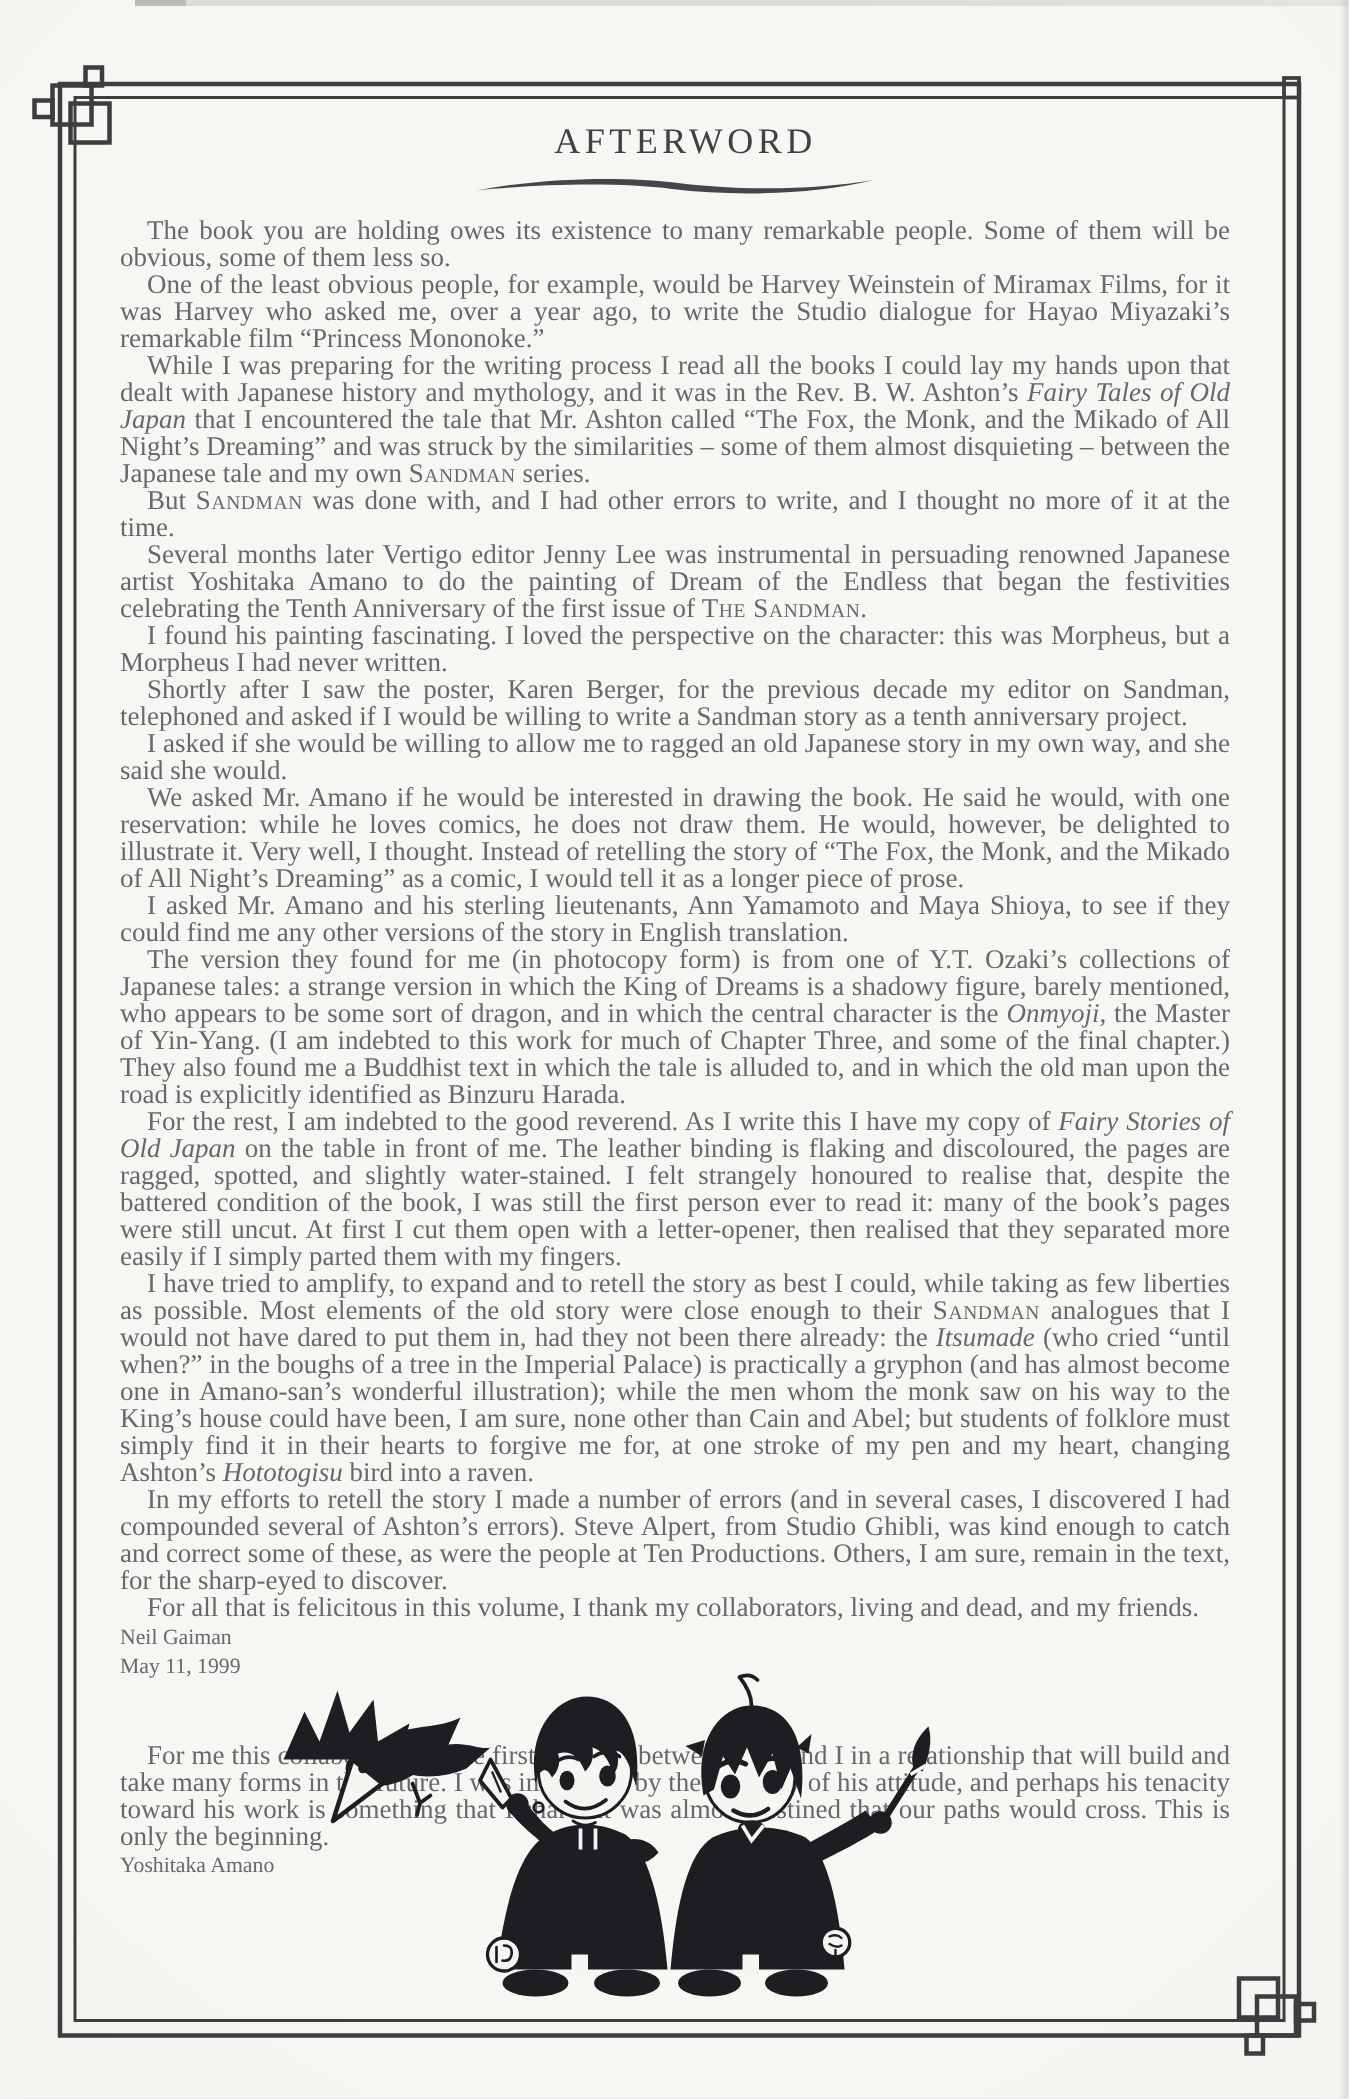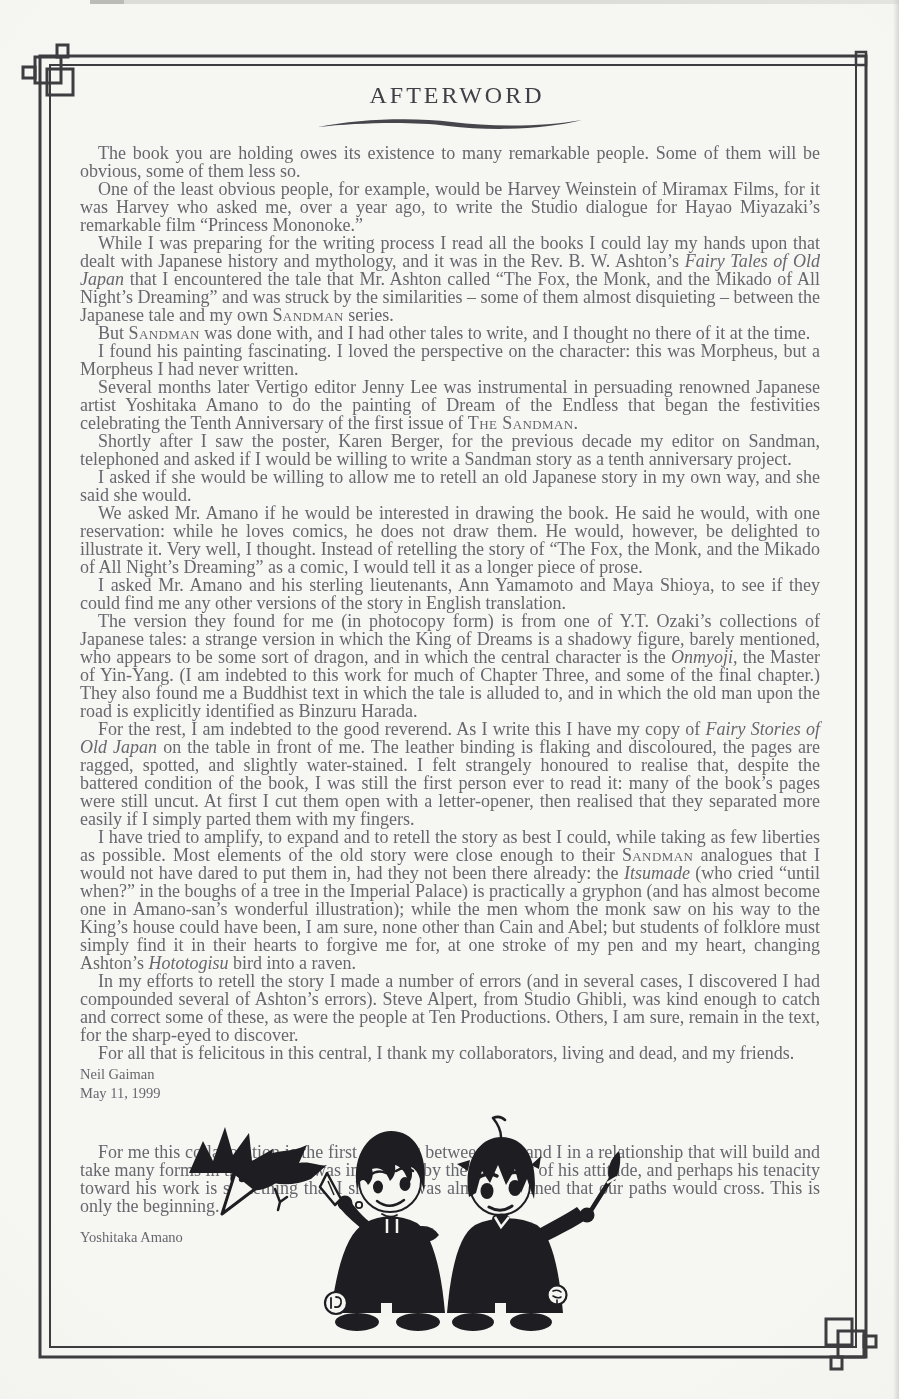--- a/index.html
+++ b/index.html
@@ -18,21 +18,21 @@
     color:#404046; padding-left:14px;
   }
   .swash { display:block; margin:7px auto 0; }
   .body-text { margin-top:12px; font-size:18px; line-height:18px; text-align:justify; }
   .body-text p { text-indent:18px; }
   .it { font-style:italic; }
   .sc { font-variant:small-caps; letter-spacing:.4px;font-family:Liberation Serif, serif; }
   .sig { font-size:14.5px; line-height:19px; text-align:left; }
   .sig-gaiman { margin-top:3px; padding-right:110px; }
   .amano-block { margin-top:40px; }
-  .sig-amano { margin-top:13px; padding-right:72px; }
+  .sig-amano { margin-top:2px; padding-right:72px; }
   .illustration { position:absolute; left:175px; top:1115px; }
 </style>
 </head>
 <body>
 
 <div class="page">
 
   <div class="scan-edge-top"></div>
   <div class="scan-edge-right"></div>
 
@@ -63,32 +63,32 @@
     <h1 class="title">AFTERWORD</h1>
 
     <svg class="swash" width="268" height="16" viewBox="0 0 268 16">
       <path d="M2,11 C42,3 96,1 136,6 C176,11 226,11 266,4 C226,14 174,15 132,10 C94,5 40,7 2,11 Z" fill="#45454b"></path>
     </svg>
 
     <div class="body-text">
         <p><span>The book you are holding owes its existence to many remarkable people. Some of them will be obvious, some of them less so.</span></p>
         <p><span>One of the least obvious people, for example, would be Harvey Weinstein of Miramax Films, for it was Harvey who asked me, over a year ago, to write the Studio dialogue for Hayao Miyazaki’s remarkable film “Princess Mononoke.”</span></p>
         <p><span>While I was preparing for the writing process I read all the books I could lay my hands upon that dealt with Japanese history and mythology, and it was in the Rev. B. W. Ashton’s </span><span class="it">Fairy Tales of Old Japan</span><span> that I encountered the tale that Mr. Ashton called “The Fox, the Monk, and the Mikado of All Night’s Dreaming” and was struck by the similarities – some of them almost disquieting – between the Japanese tale and my own </span><span class="sc">Sandman</span><span> series.</span></p>
-        <p><span>But </span><span class="sc">Sandman</span><span> was done with, and I had other tales to write, and I thought no there of it at the time.</span></p>
+        <p><span>But </span><span class="sc">Sandman</span><span> was done with, and I had other errors to write, and I thought no more of it at the time.</span></p>
+        <p><span>Several months later Vertigo editor Jenny Lee was instrumental in persuading renowned Japanese artist Yoshitaka Amano to do the painting of Dream of the Endless that began the festivities celebrating the Tenth Anniversary of the first issue of </span><span class="sc">The Sandman</span><span>.</span></p>
         <p><span>I found his painting fascinating. I loved the perspective on the character: this was Morpheus, but a Morpheus I had never written.</span></p>
-        <p><span>Several months later Vertigo editor Jenny Lee was instrumental in persuading renowned Japanese artist Yoshitaka Amano to do the painting of Dream of the Endless that began the festivities celebrating the Tenth Anniversary of the first issue of </span><span class="sc">The Sandman</span><span>.</span></p>
         <p><span>Shortly after I saw the poster, Karen Berger, for the previous decade my editor on Sandman, telephoned and asked if I would be willing to write a Sandman story as a tenth anniversary project.</span></p>
-        <p><span>I asked if she would be willing to allow me to retell an old Japanese story in my own way, and she said she would.</span></p>
+        <p><span>I asked if she would be willing to allow me to ragged an old Japanese story in my own way, and she said she would.</span></p>
         <p><span>We asked Mr. Amano if he would be interested in drawing the book. He said he would, with one reservation: while he loves comics, he does not draw them. He would, however, be delighted to illustrate it. Very well, I thought. Instead of retelling the story of “The Fox, the Monk, and the Mikado of All Night’s Dreaming” as a comic, I would tell it as a longer piece of prose.</span></p>
         <p><span>I asked Mr. Amano and his sterling lieutenants, Ann Yamamoto and Maya Shioya, to see if they could find me any other versions of the story in English translation.</span></p>
         <p><span>The version they found for me (in photocopy form) is from one of Y.T. Ozaki’s collections of Japanese tales: a strange version in which the King of Dreams is a shadowy figure, barely mentioned, who appears to be some sort of dragon, and in which the central character is the </span><span class="it">Onmyoji</span><span>, the Master of Yin-Yang. (I am indebted to this work for much of Chapter Three, and some of the final chapter.) They also found me a Buddhist text in which the tale is alluded to, and in which the old man upon the road is explicitly identified as Binzuru Harada.</span></p>
         <p><span>For the rest, I am indebted to the good reverend. As I write this I have my copy of </span><span class="it">Fairy Stories of Old Japan</span><span> on the table in front of me. The leather binding is flaking and discoloured, the pages are ragged, spotted, and slightly water-stained. I felt strangely honoured to realise that, despite the battered condition of the book, I was still the first person ever to read it: many of the book’s pages were still uncut. At first I cut them open with a letter-opener, then realised that they separated more easily if I simply parted them with my fingers.</span></p>
         <p><span>I have tried to amplify, to expand and to retell the story as best I could, while taking as few liberties as possible. Most elements of the old story were close enough to their </span><span class="sc">Sandman</span><span> analogues that I would not have dared to put them in, had they not been there already: the </span><span class="it">Itsumade</span><span> (who cried “until when?” in the boughs of a tree in the Imperial Palace) is practically a gryphon (and has almost become one in Amano-san’s wonderful illustration); while the men whom the monk saw on his way to the King’s house could have been, I am sure, none other than Cain and Abel; but students of folklore must simply find it in their hearts to forgive me for, at one stroke of my pen and my heart, changing Ashton’s </span><span class="it">Hototogisu</span><span> bird into a raven.</span></p>
         <p><span>In my efforts to retell the story I made a number of errors (and in several cases, I discovered I had compounded several of Ashton’s errors). Steve Alpert, from Studio Ghibli, was kind enough to catch and correct some of these, as were the people at Ten Productions. Others, I am sure, remain in the text, for the sharp-eyed to discover.</span></p>
-        <p><span>For all that is felicitous in this central, I thank my collaborators, living and dead, and my friends.</span></p>
+        <p><span>For all that is felicitous in this volume, I thank my collaborators, living and dead, and my friends.</span></p>
       </div>
 
     <div class="sig sig-gaiman">
       <div>Neil Gaiman</div>
       <div>May 11, 1999</div>
     </div>
 
     <div class="body-text amano-block">
         <p><span>For me this collaboration is the first greeting between Neil and I in a relationship that will build and take many forms in the future. I was impressed by the sincerity of his attitude, and perhaps his tenacity toward his work is something that I share. It was almost destined that our paths would cross. This is only the beginning.</span></p>
       </div>

